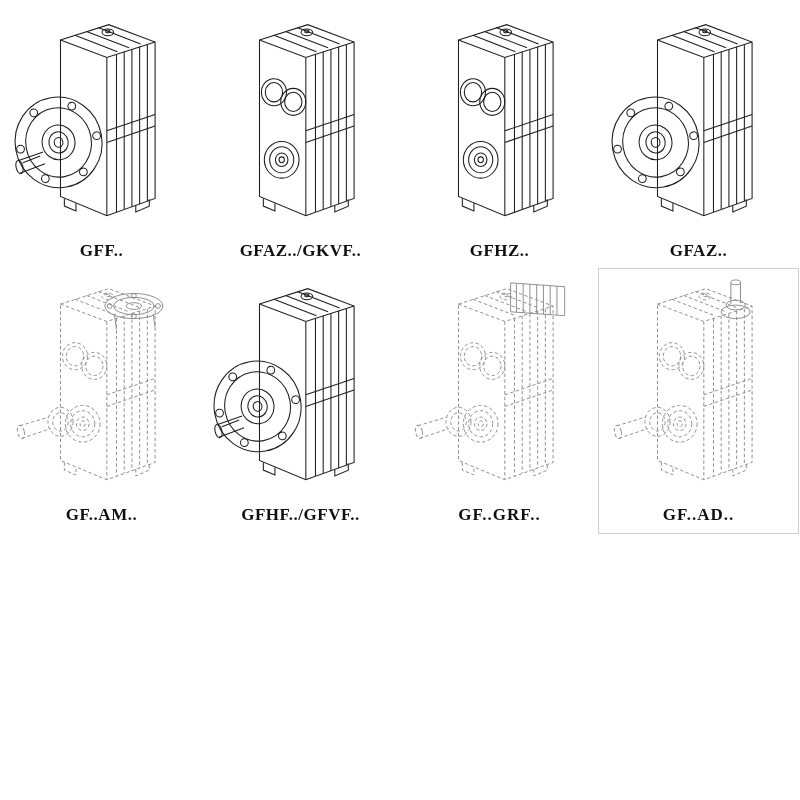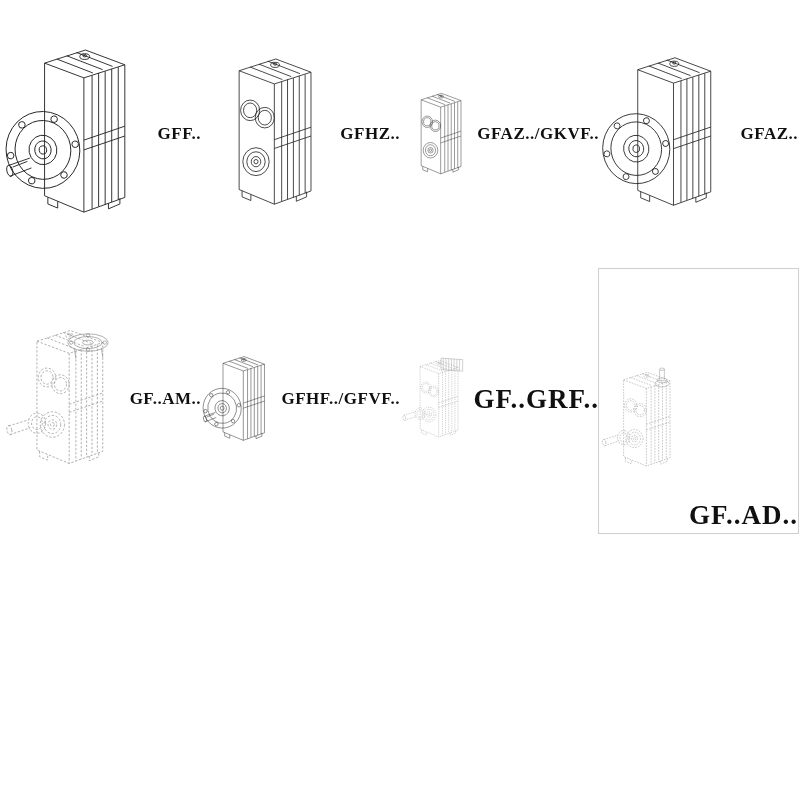--- a/index.html
+++ b/index.html
@@ -7,33 +7,33 @@
   html,body{ width:800px; height:800px; }
   body{ background:#ffffff; font-family:"Liberation Serif", serif; overflow:hidden; }
   .grid{
     display:grid;
     grid-template-columns:repeat(4,1fr);
     grid-template-rows:repeat(3,1fr);
     width:800px; height:800px;
     padding:4px 2px 2px 2px;
   }
   .cell{
-    display:flex; flex-direction:row;
+    display:flex; flex-direction:column;
     align-items:center; justify-content:flex-end;
     overflow:hidden;
   }
   .art{ width:186px; height:222px; }
   .art svg{ width:100%; height:100%; display:block; }
   .label{
     font-weight:bold; font-size:17px; letter-spacing:.5px;
     color:#101010; text-align:center; height:32px; line-height:28px;
     white-space:nowrap;
   }
-  .label.lg{ font-size:27px; letter-spacing:1px; }
-  .boxed{ outline:1px solid #cfcfcf;align-items:flex-end; }
+  .label.lg{ font-size:17px; letter-spacing:1px; }
+  .boxed{ outline:1px solid #cfcfcf; }
   
   .sl{ stroke:var(--ink); stroke-width:1.1; fill:none; }
   .ph{ stroke:var(--ph); stroke-width:1;  fill:none; stroke-dasharray:3.5 2.5; }
   .att{ stroke:var(--ph); stroke-width:1; fill:none; }
 </style>
 </head>
 <body>
 
 <svg width="0" height="0" style="position:absolute" aria-hidden="true">
   <defs>
@@ -128,31 +128,31 @@
     <figcaption class="label">GFF..</figcaption>
   </figure>
 
   <figure class="cell">
     <div class="art">
       <svg viewBox="0 0 190 230">
         <use href="#gbody" class="sl"></use>
         <use href="#gbores" class="sl"></use>
       </svg>
     </div>
+    <figcaption class="label">GFAZ../GKVF..</figcaption>
+  </figure>
+
+  <figure class="cell">
+    <div class="art">
+      <svg viewBox="0 0 190 230">
+        <use href="#gbody" class="sl"></use>
+        <use href="#gbores" class="sl"></use>
+      </svg>
+    </div>
     <figcaption class="label">GFHZ..</figcaption>
-  </figure>
-
-  <figure class="cell">
-    <div class="art">
-      <svg viewBox="0 0 190 230">
-        <use href="#gbody" class="sl"></use>
-        <use href="#gbores" class="sl"></use>
-      </svg>
-    </div>
-    <figcaption class="label">GFAZ../GKVF..</figcaption>
   </figure>
 
   <figure class="cell">
     <div class="art">
       <svg viewBox="0 0 190 230">
         <use href="#gbody" class="sl"></use>
         <use href="#gflangeRing" class="sl"></use>
       </svg>
     </div>
     <figcaption class="label">GFAZ..</figcaption>

